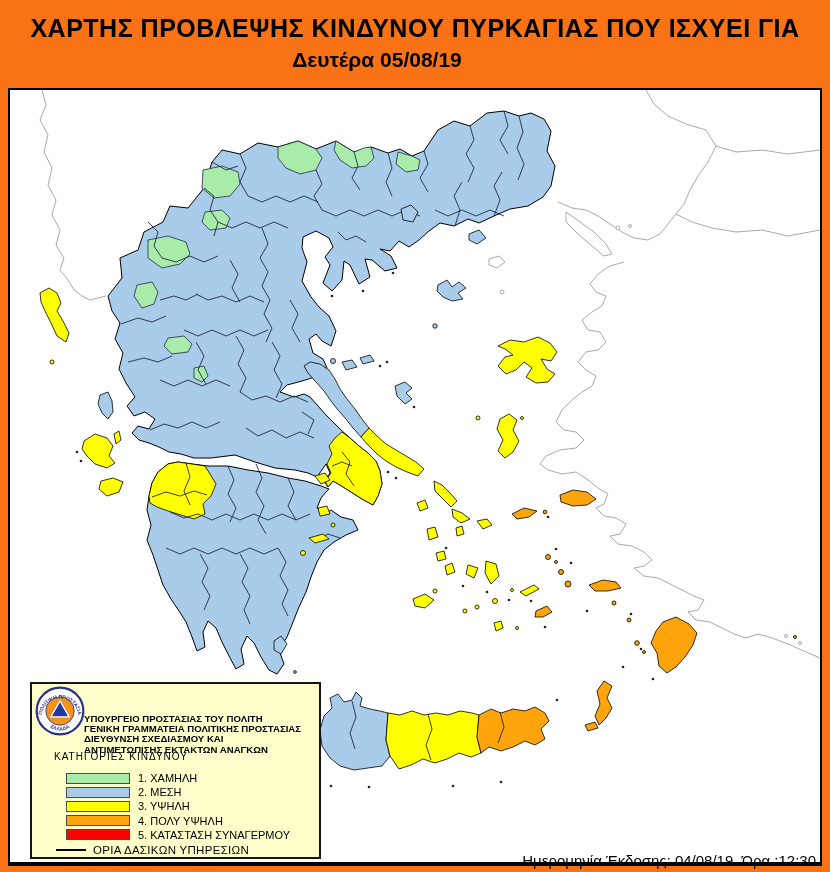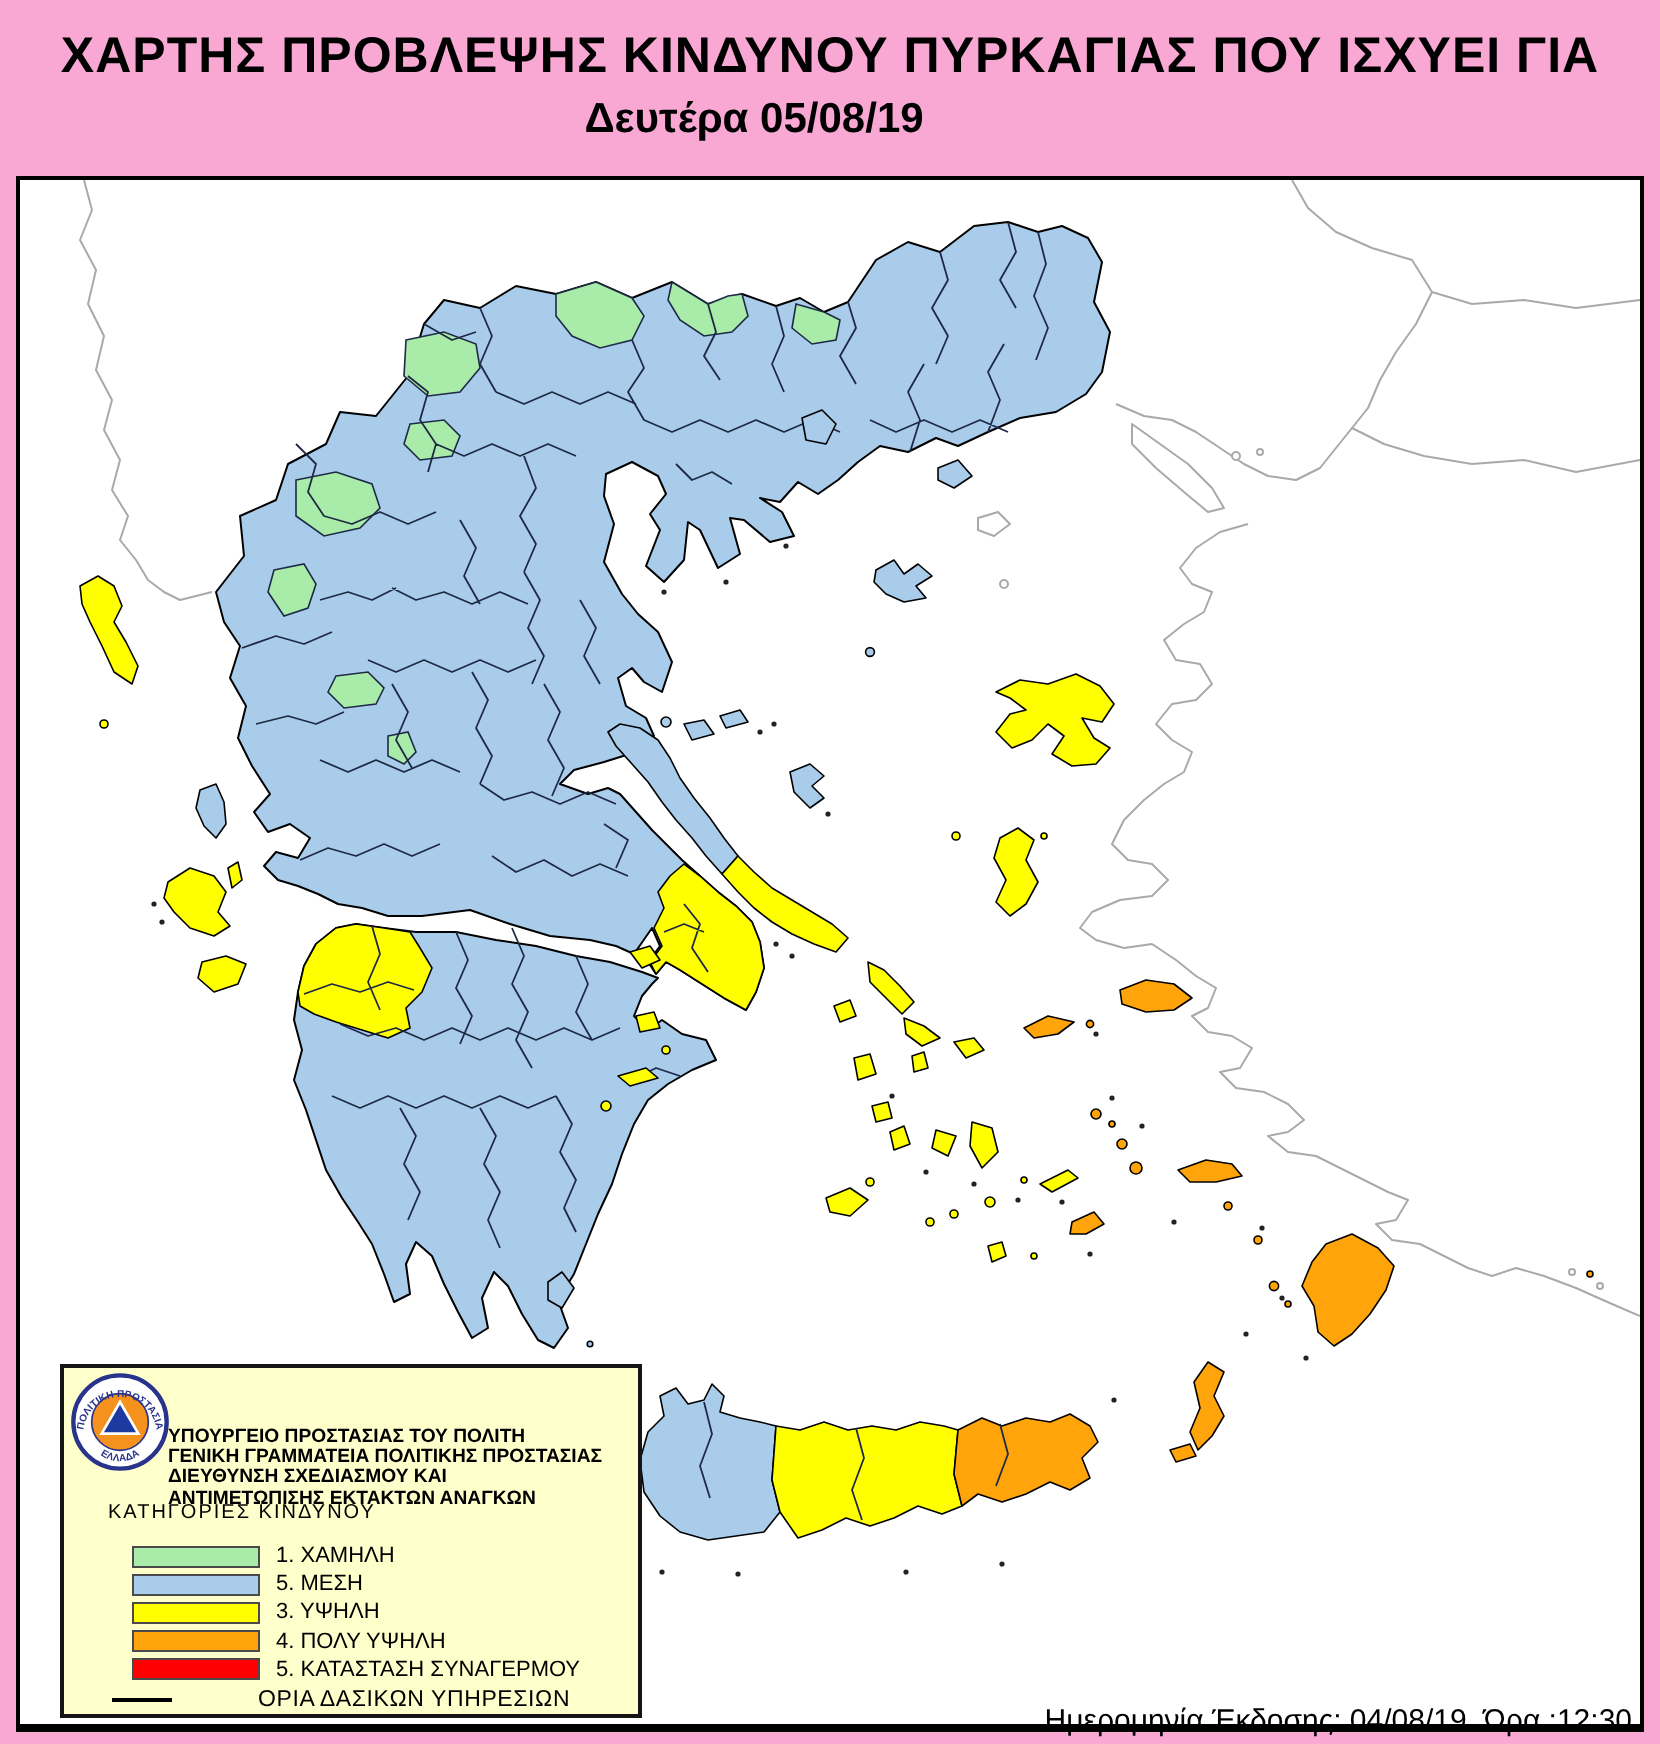--- a/index.html
+++ b/index.html
@@ -1,35 +1,35 @@
 <!DOCTYPE html>
 <html><head>
 <meta charset="utf-8">
 <style>
   html,body{margin:0;padding:0;background:#fff;}
-  .page{position:relative;width:830px;height:872px;background:#f9a8d4;
+  .page{position:relative;width:830px;height:872px;background:#f97316;
         font-family:"Liberation Sans",sans-serif;overflow:hidden;color:#000;}
   .title{position:absolute;left:0;top:14px;width:830px;text-align:center;
          font-weight:bold;font-size:25px;letter-spacing:.5px;white-space:nowrap;}
   .subtitle{position:absolute;left:0;top:48px;width:754px;text-align:center;
          font-weight:bold;font-size:21px;}
   .map-frame{position:absolute;left:8px;top:88px;width:810px;height:772px;
          border:2px solid #000;border-bottom-width:4px;background:#fff;box-sizing:content-box;}
   .map-frame svg{display:block;}
   .legend{position:absolute;left:30px;top:682px;width:291px;height:177px;
          background:#ffffcc;border:2px solid #151515;box-sizing:border-box;z-index:6;}
   .logo{position:absolute;left:3px;top:2px;}
   .agency{position:absolute;left:52px;top:14px;width:232px;font-size:9.6px;
          font-weight:bold;line-height:10.2px;margin-top:16px;}
   .cat-title{position:absolute;left:22px;top:67px;font-size:10px;letter-spacing:1px;}
   .rows{position:absolute;left:34px;top:87px;}
   .row{display:flex;align-items:center;height:14.2px;}
   .swatch{width:64px;height:11px;border:1px solid #4a4a4a;box-sizing:border-box;}
   .row-label{margin-left:8px;font-size:11px;white-space:nowrap;}
-  .bound{position:absolute;left:24px;top:160px;display:flex;align-items:center;gap:36px;}
+  .bound{position:absolute;left:24px;top:160px;display:flex;align-items:center;}
   .bound-line{width:30px;height:2px;background:#000;margin-right:7px;}
   .bound-label{font-size:11.5px;letter-spacing:.3px;}
   .footer{position:absolute;right:14px;top:803px;text-align:right;font-size:15px;
          line-height:23px;z-index:6;white-space:pre;}
   .coast{stroke:#000;stroke-width:1;stroke-linejoin:round;}
   .isl{stroke:#000;stroke-width:.8;stroke-linejoin:round;}
   .dl{fill:none;stroke:#1e2a45;stroke-width:.9;stroke-linejoin:round;}
   .nb{fill:none;stroke:#a9a9a9;stroke-width:1;stroke-linejoin:round;}
   .nbf{fill:#ffffff;stroke:#a9a9a9;stroke-width:1;stroke-linejoin:round;}
 </style>
@@ -260,21 +260,21 @@
       <div>ΑΝΤΙΜΕΤΩΠΙΣΗΣ ΕΚΤΑΚΤΩΝ ΑΝΑΓΚΩΝ</div>
     </div>
     <div class="cat-title">ΚΑΤΗΓΟΡΙΕΣ ΚΙΝΔΥΝΟΥ</div>
     <div class="rows">
       <div class="row">
         <span class="swatch" style="background-color: rgb(169, 235, 169);"></span>
         <span class="row-label">1. ΧΑΜΗΛΗ</span>
       </div>
       <div class="row">
         <span class="swatch" style="background-color: rgb(169, 204, 235);"></span>
-        <span class="row-label">5. ΜΕΣΗ</span>
+        <span class="row-label">2. ΜΕΣΗ</span>
       </div>
       <div class="row">
         <span class="swatch" style="background-color: rgb(255, 255, 0);"></span>
         <span class="row-label">3. ΥΨΗΛΗ</span>
       </div>
       <div class="row">
         <span class="swatch" style="background-color: rgb(255, 164, 10);"></span>
         <span class="row-label">4. ΠΟΛΥ ΥΨΗΛΗ</span>
       </div>
       <div class="row">

